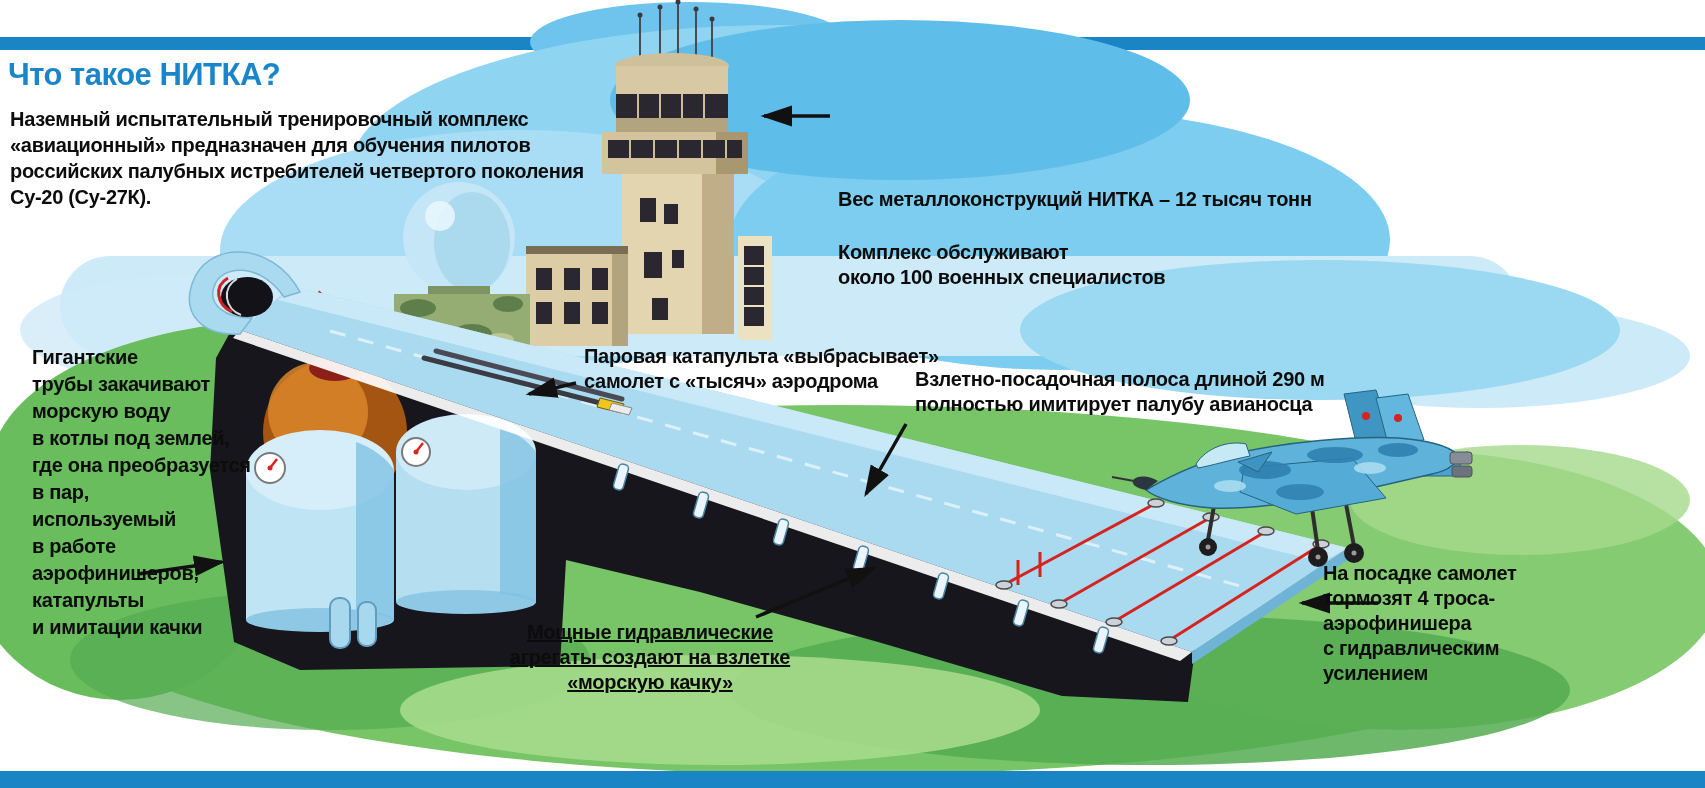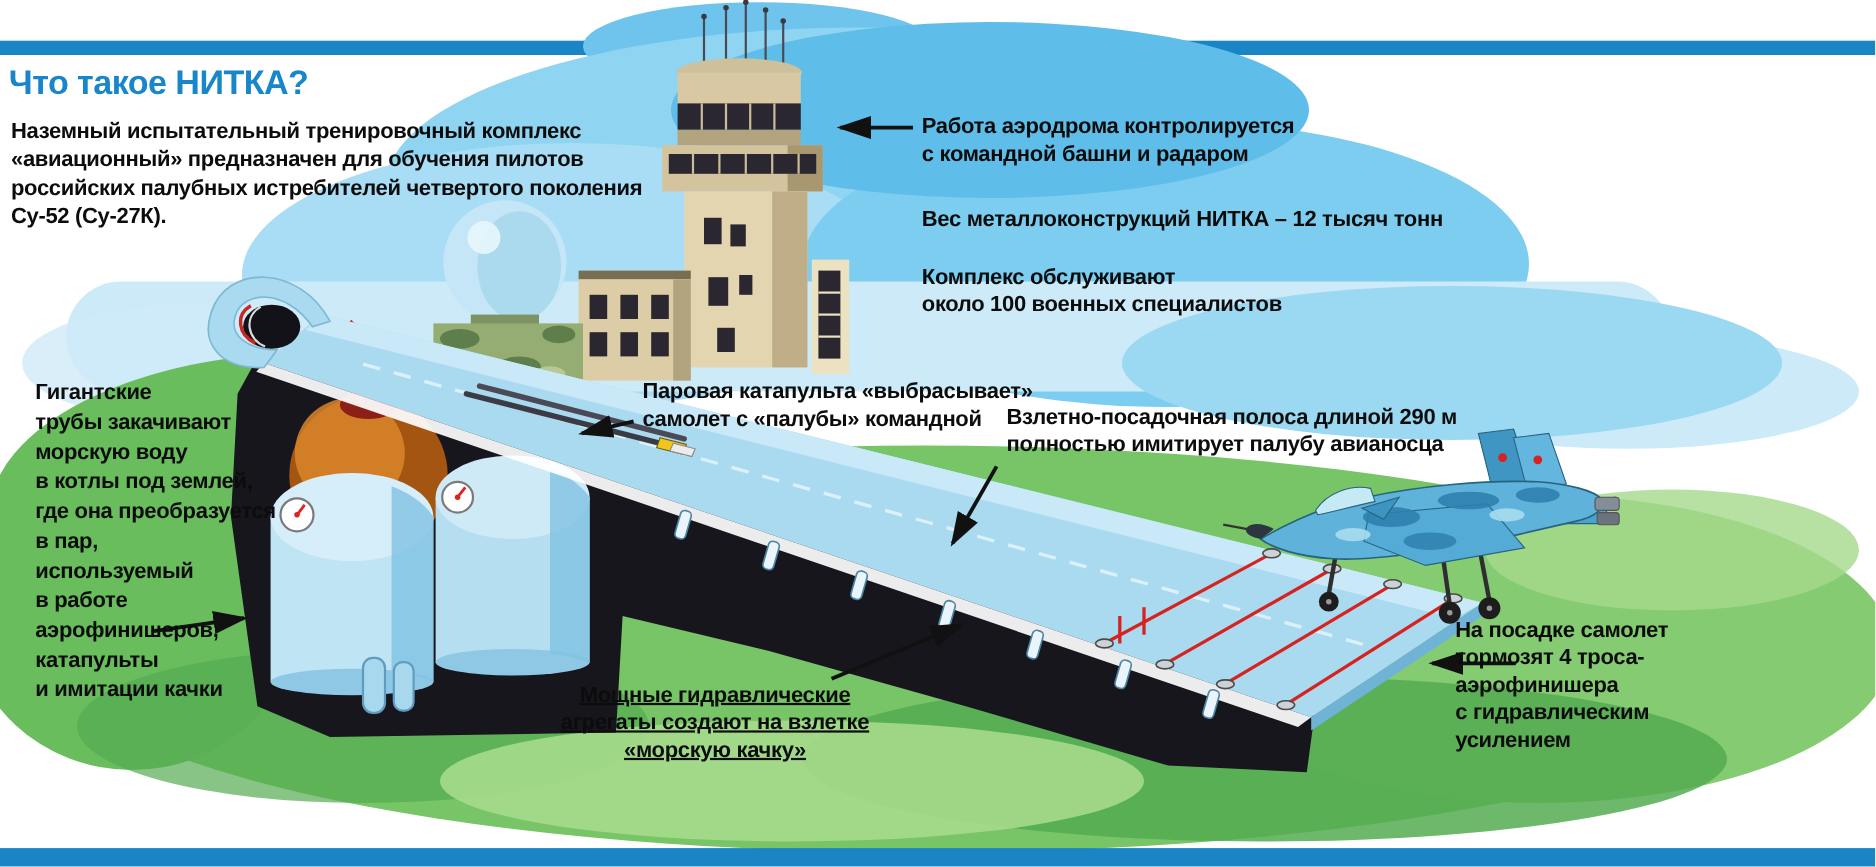--- a/index.html
+++ b/index.html
@@ -259,45 +259,43 @@
     <line x1="906" y1="424" x2="866" y2="494" stroke="#111111" stroke-width="3.5" marker-end="url(#ah)"></line>
     <line x1="756" y1="617" x2="874" y2="568" stroke="#111111" stroke-width="3.5" marker-end="url(#ah)"></line>
     <line x1="1378" y1="603" x2="1302" y2="603" stroke="#111111" stroke-width="3.5" marker-end="url(#ah)"></line>
   </svg>
 
   <h1 class="title">Что такое НИТКА?</h1>
 
   <div class="note n-intro">Наземный испытательный тренировочный комплекс
 «авиационный» предназначен для обучения пилотов
 российских палубных истребителей четвертого поколения
-Су-52 (Су-27К).</div>
-
-  <div class="note n-tower">Работа аэродрома контролируется
-с командной башни и радаром</div>
+Су-20 (Су-27К).</div>
+
 
   <div class="note n-weight">Вес металлоконструкций НИТКА – 12 тысяч тонн</div>
 
   <div class="note n-staff">Комплекс обслуживают
 около 100 военных специалистов</div>
 
 
   <div class="note n-pipes">Гигантские
 трубы закачивают
 морскую воду
 в котлы под землей,
 где она преобразуется
 в пар,
 используемый
 в работе
 аэрофинишеров,
 катапульты
 и имитации качки</div>
 
   <div class="note n-catapult">Паровая катапульта «выбрасывает»
-самолет с «палубы» командной</div>
+самолет с «тысяч» аэродрома</div>
 
   <div class="note n-runway">Взлетно-посадочная полоса длиной 290 м
 полностью имитирует палубу авианосца</div>
 
   <div class="note n-hydraulics">Мощные гидравлические
 агрегаты создают на взлетке
 «морскую качку»</div>
 
   <div class="note n-landing">На посадке самолет
 тормозят 4 троса-

